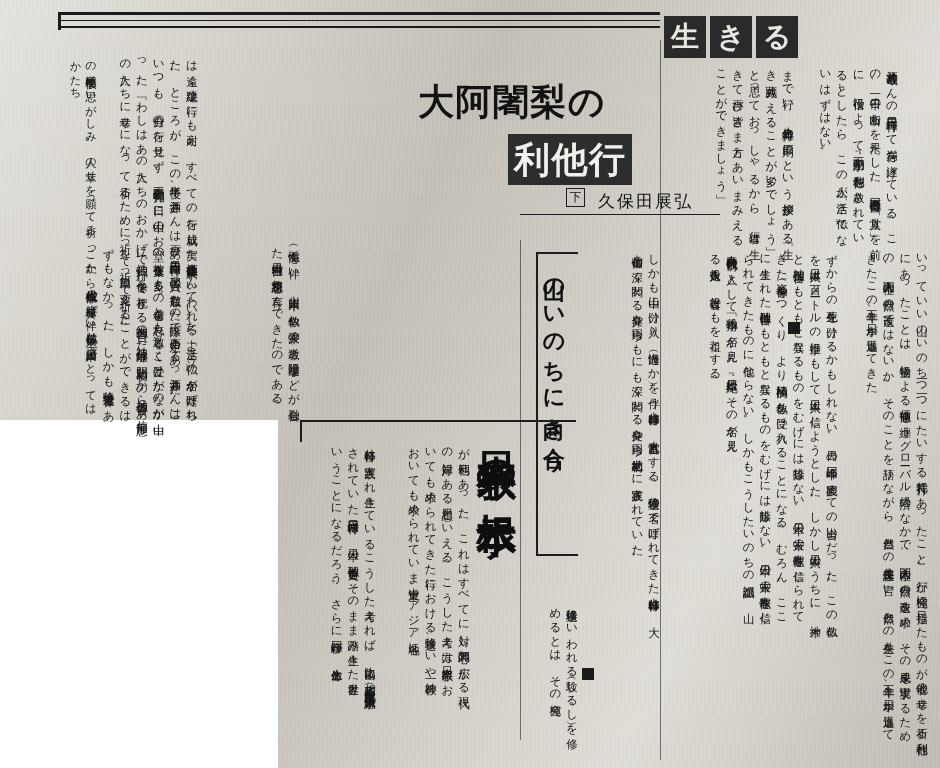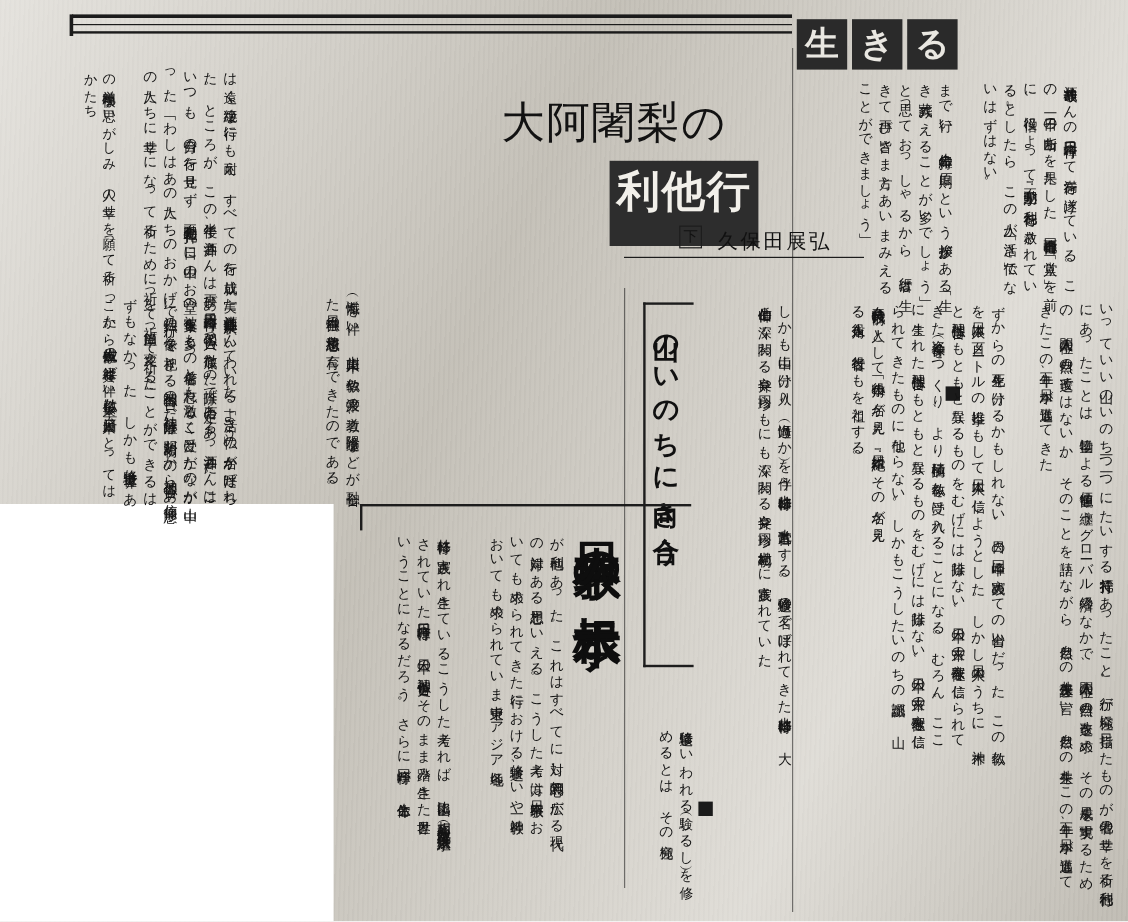--- a/index.html
+++ b/index.html
@@ -89,34 +89,34 @@
     justify-content: center;
     line-height: 1;
   }
 
   
   #headline-1 {
     position: absolute;
     left: 418px; top: 78px;
     font-family: "DejaVu Serif", serif;
     font-size: 36px;
-    font-weight: normal;
+    font-weight: bold;
     color: #121212;
     letter-spacing: 0.04em;
     white-space: nowrap;
   }
   #headline-2 {
     position: absolute;
     left: 508px; top: 134px;
     font-family: "DejaVu Serif", serif;
     font-size: 36px;
     font-weight: bold;
     color: #f2f0ea;
     background: #2d2d2d;
-    padding: 2px 6px 20px 6px;
+    padding: 2px 6px 0 6px;
     letter-spacing: 0.04em;
     white-space: nowrap;
   }
   
   #byline-mark {
     position: absolute;
     left: 566px; top: 188px;
     width: 17px; height: 17px;
     border: 1px solid #1d1d1d;
     font-family: "DejaVu Serif", serif;

